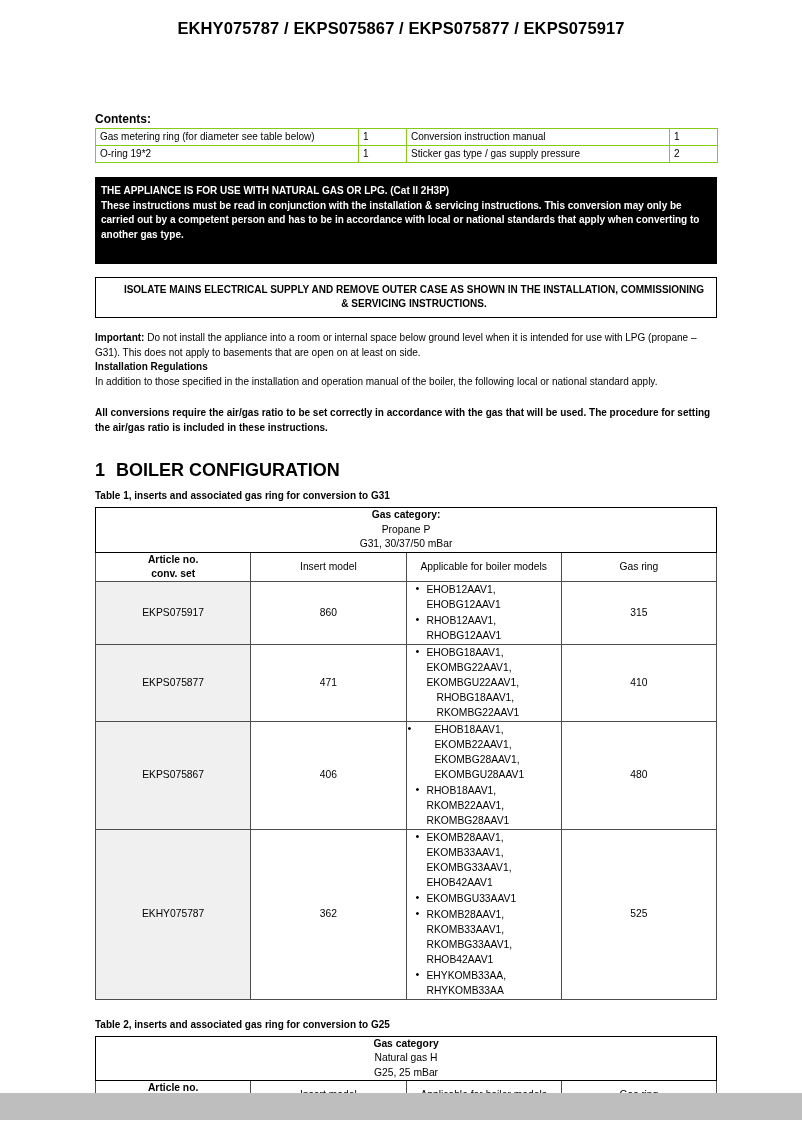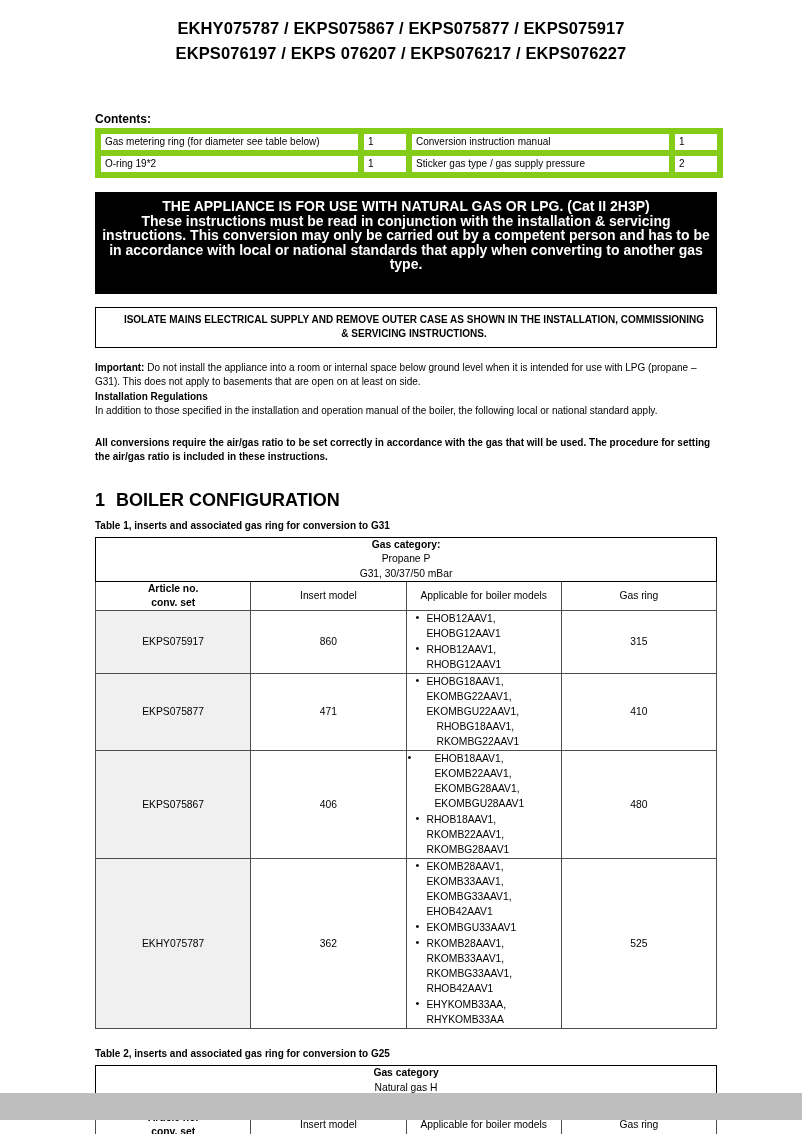--- a/index.html
+++ b/index.html
@@ -72,43 +72,43 @@
   }
 
   
   table.contents-table {
     border-collapse: collapse;
     width: 622px;
     table-layout: fixed;
     font-size: 10px;
   }
   table.contents-table td {
-    border: 6px solid #84cc16;
+    border: 1px solid #84cc16;
     padding: 1px 4px;
     line-height: 14px;
     height: 16px;
     vertical-align: middle;
     overflow: hidden;
     white-space: nowrap;
   }
   .cw-desc  { width: 263px; }
   .cw-qty   { width: 48px; }
   .cw-desc2 { width: 263px; }
   .cw-qty2  { width: 48px; }
 
   
   .black-box {
     margin-top: 14px;
     background: #000000;
     color: #ffffff;
     padding: 7px 6px 8px 6px;
-    font-size: 14px;
-    font-weight: bold;
-    line-height: 14.5px;
-    text-align: center;
+    font-size: 10px;
+    font-weight: bold;
+    line-height: 14.5px;
+    text-align: left;
   }
   .black-box p { margin: 0; }
   .black-box .gap { height: 14px; }
 
   
   .isolate-box {
     margin-top: 13px;
     border: 1px solid #000000;
     padding: 5px 8px 6px 24px;
     font-size: 10px;
@@ -239,21 +239,20 @@
   ul.model-list li.indent-first::before { left: -19px; }
   .spacer-18 { height: 18px; }
 </style>
 </head>
 <body>
 
 <div class="page">
 
   <div class="title-block">
     <div class="title-line">EKHY075787  /  EKPS075867 / EKPS075877 / EKPS075917</div>
-    <div class="title-line">EKPS076197 / EKPS 076207 / EKPS076217 / EKPS076227</div>
   </div>
 
   <div class="content">
 
     <div class="label-bold">Contents:</div>
     <table class="contents-table">
       <tbody>
         <tr>
           <td class="cw-desc">Gas metering ring  (for diameter see table below)</td>
           <td class="cw-qty">1</td>

